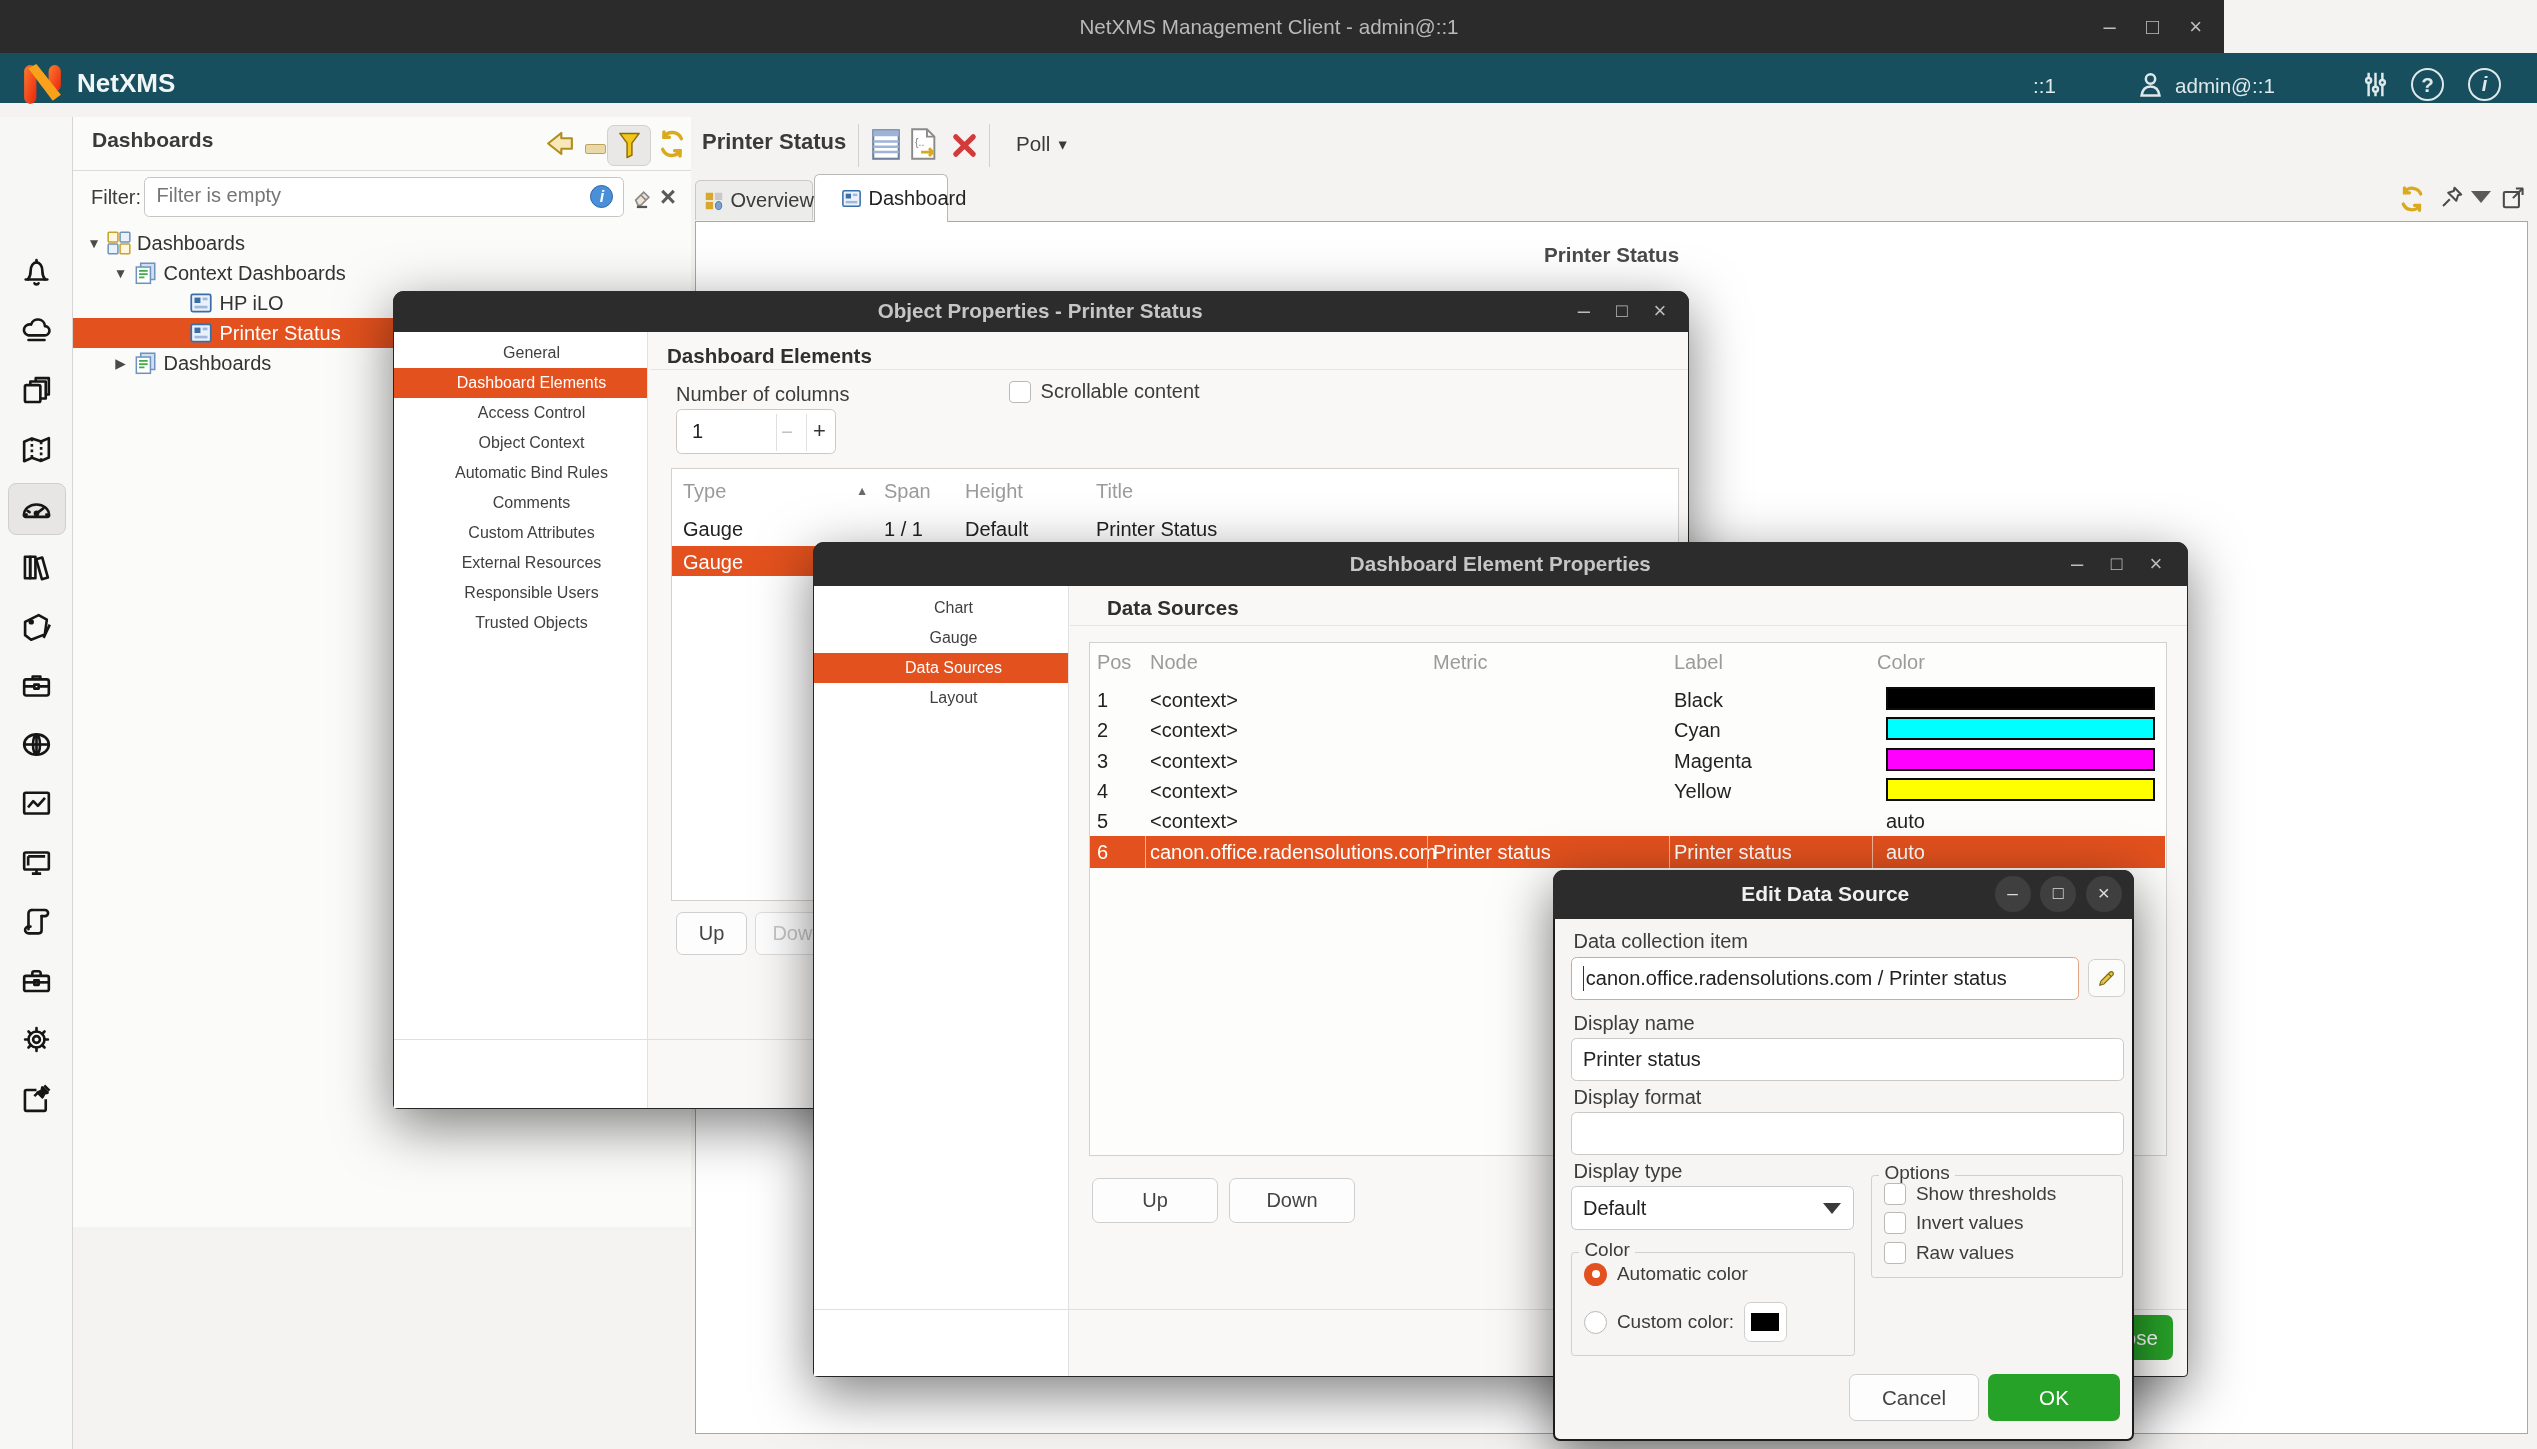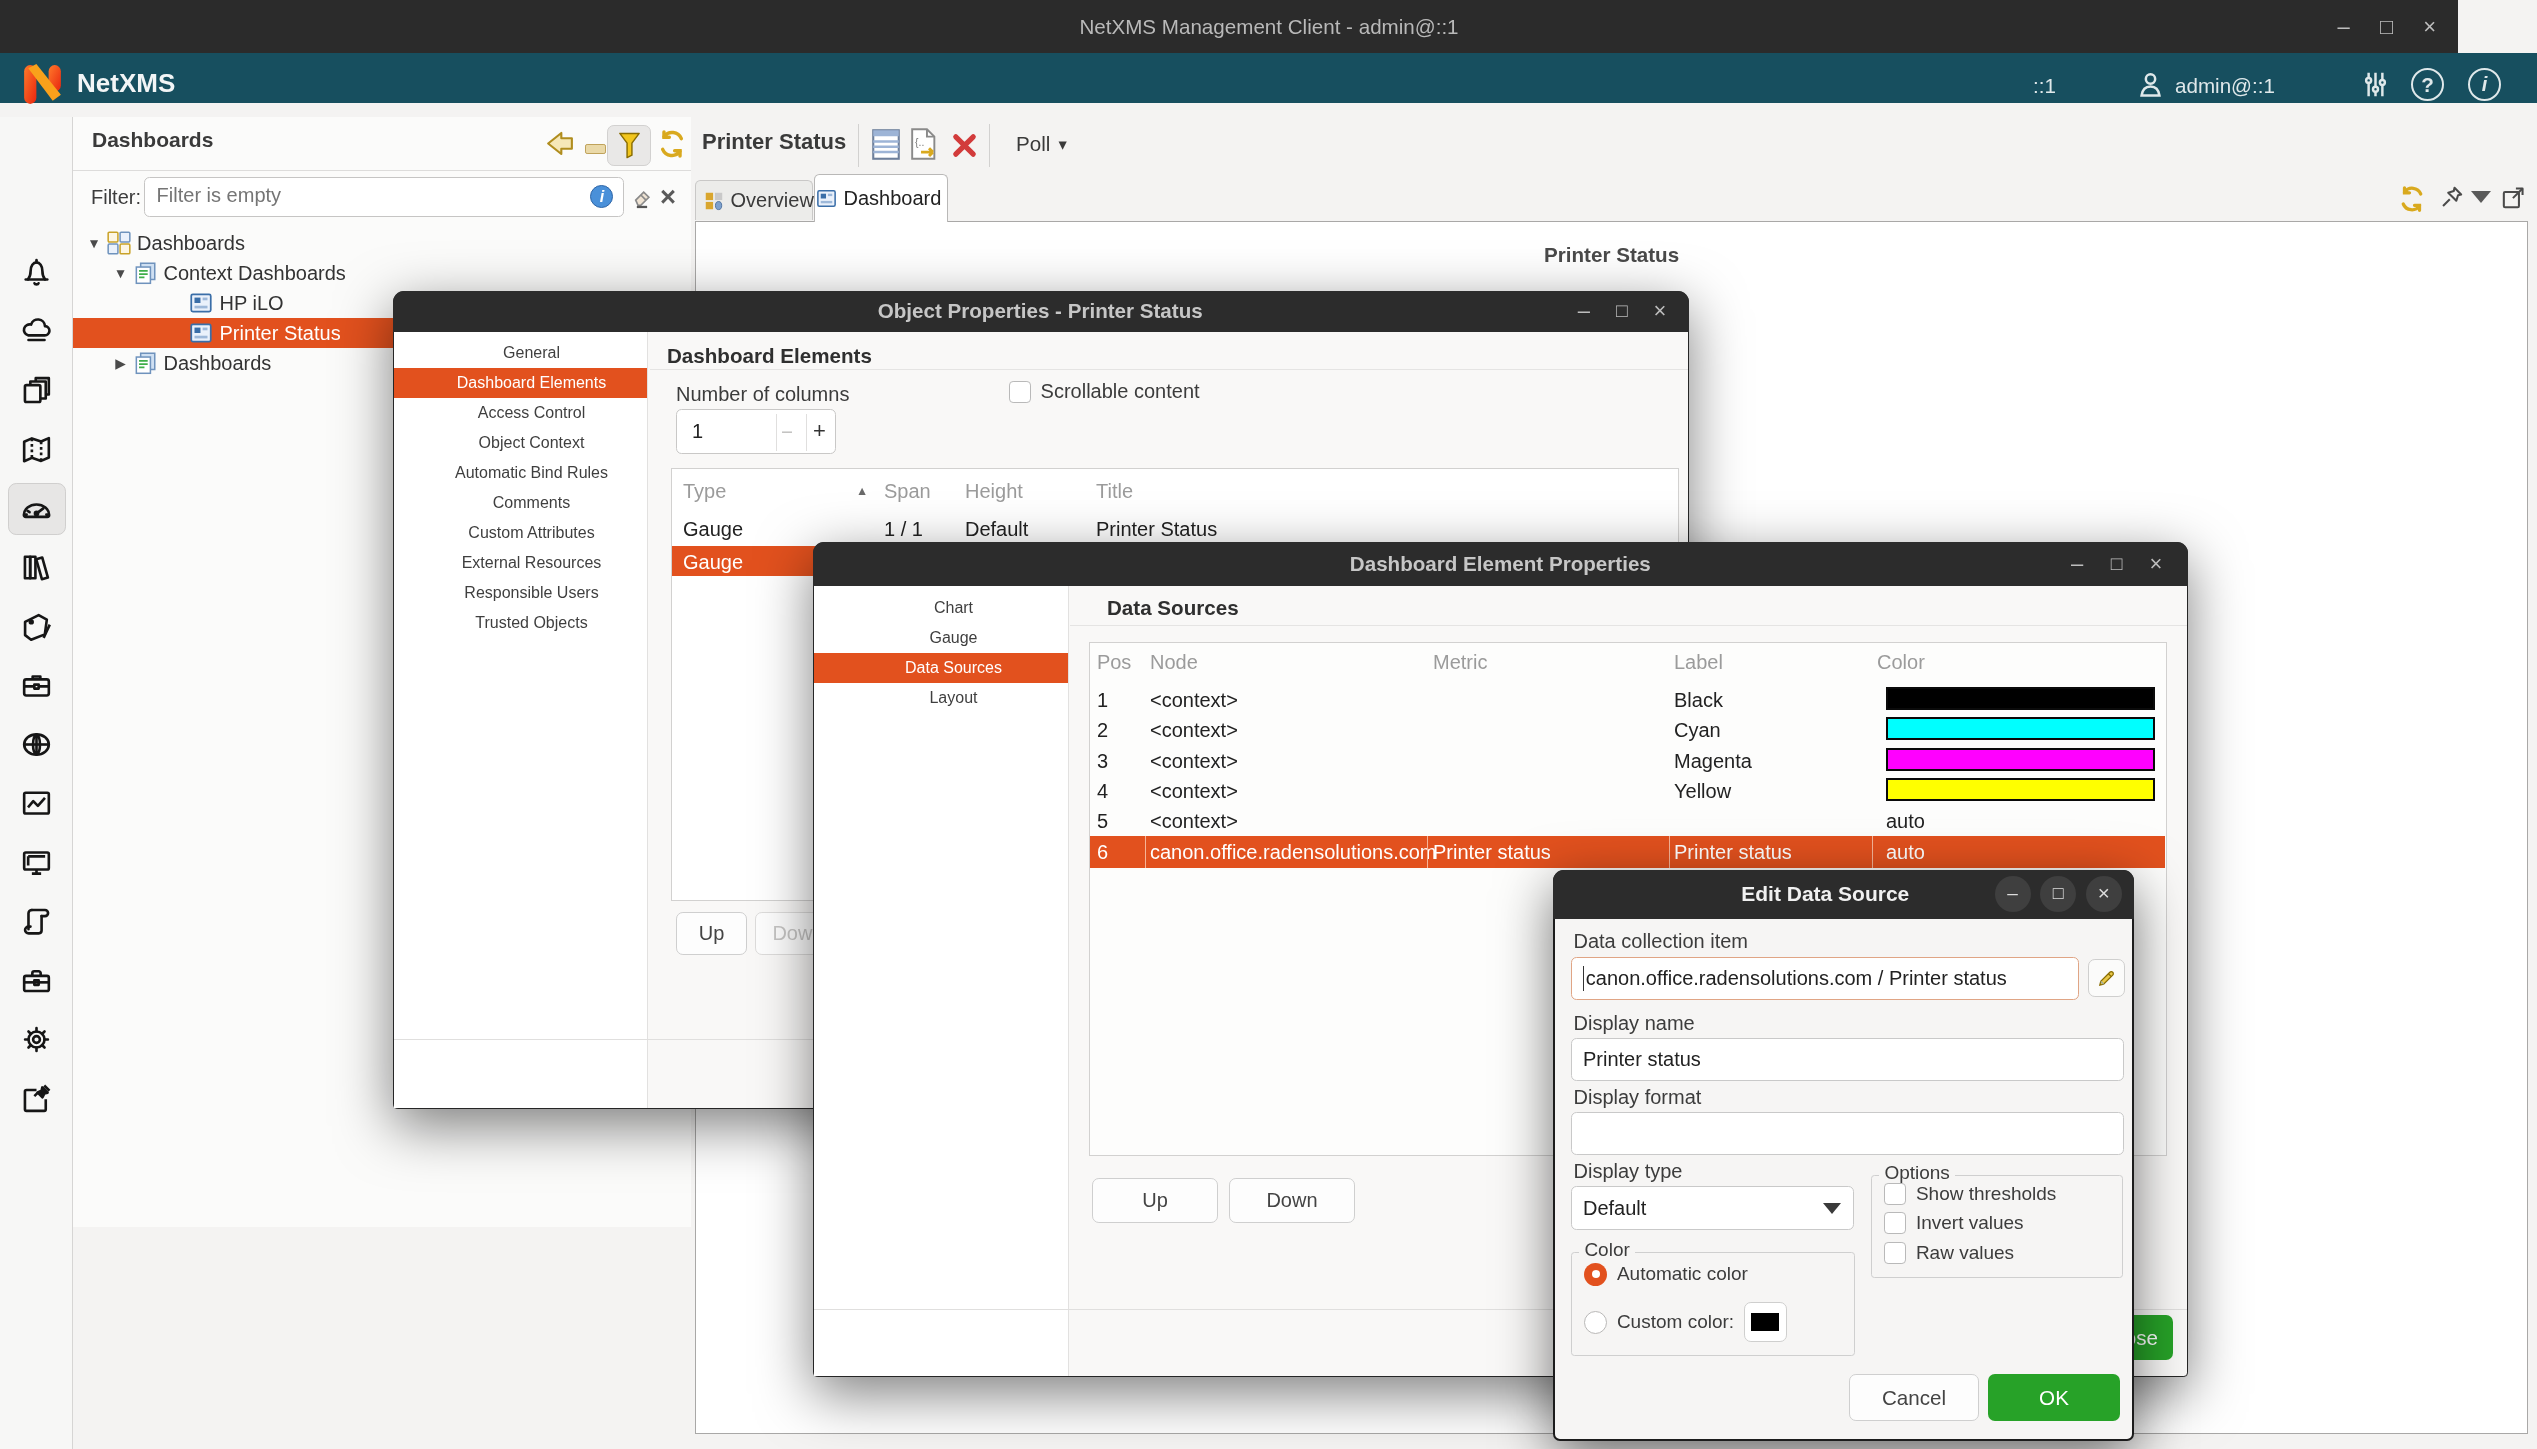--- a/index.html
+++ b/index.html
@@ -26,21 +26,21 @@
   .fieldset{position:absolute;border:1.4px solid #cfcfcf;border-radius:3.4px;background:transparent;}
   .legend{position:absolute;top:-13.7px;left:6.9px;background:#f6f5f4;padding:0 5.5px;font-size:19px;color:#3c3c3c;white-space:nowrap;}
   .treerow{height:30px;display:flex;align-items:center;font-size:20px;color:#333;position:relative;}
   .exp{font-size:13.7px;color:#4a4a4a;width:23px;text-align:center;}
 </style>
 </head>
 <body>
 
 <div class="screen">
 
-  <div class="a" style="left:0;top:0;width:2458px;height:53px;background:#2b2b2b;">
+  <div class="a" style="left:0;top:0;width:2224px;height:53px;background:#2b2b2b;">
     <div class="a" style="left:0;top:0;width:2538px;height:53px;line-height:53px;text-align:center;color:#b9b9b9;font-size:20.6px;">NetXMS Management Client - admin@::1</div>
     <div class="a f" style="right:6.9px;top:0;height:53px;">
       <div class="winbtn">–</div>
       <div class="winbtn">□</div>
       <div class="winbtn">×</div>
     </div>
   </div>
 
   <div class="a" style="left:0;top:53px;width:2538px;height:50px;background:#174f5f;">
     <div class="a" style="left:18px;top:6.9px;">
@@ -324,21 +324,21 @@
       <span>
           <svg width="22" height="22" viewBox="0 0 24 24">
             <rect x="3" y="3" width="8" height="8" fill="#d9a62e"></rect>
             <rect x="13" y="3" width="8" height="8" fill="#c9c9c9"></rect>
             <rect x="3" y="13" width="8" height="8" fill="#d9a62e"></rect>
             <ellipse cx="17" cy="17" rx="3.4" ry="4.4" fill="#7da0cc" stroke="#4a6f9e"></ellipse>
           </svg>
         </span>
       <span style="font-size:20px;color:#3a3a3a;">Overview</span>
     </div>
-    <div class="a f" style="left:123px;top:57px;width:134px;height:48px;background:#fff;border:1.4px solid #b9b8b7;border-bottom:none;border-radius:5.5px 5.5px 0 0;padding-left:0;gap:5.5px;z-index:3;">
+    <div class="a f" style="left:123px;top:57px;width:134px;height:48px;background:#fff;border:1.4px solid #b9b8b7;border-bottom:none;border-radius:5.5px 5.5px 0 0;padding-left:25px;gap:5.5px;z-index:3;">
       <span>
           <svg width="23" height="23" viewBox="0 0 24 24">
             <rect x="3" y="4" width="18" height="16" rx="1.5" fill="#eaf1fb" stroke="#3a6ea8" stroke-width="1.6"></rect>
             <rect x="6" y="7" width="5.5" height="5" fill="#3a6ea8"></rect>
             <rect x="13.5" y="7" width="4.5" height="2.5" fill="#9db8d9"></rect>
             <rect x="6" y="14.5" width="12" height="2.5" fill="#9db8d9"></rect>
           </svg>
         </span>
       <span style="font-size:20px;color:#222;">Dashboard</span>
     </div>

